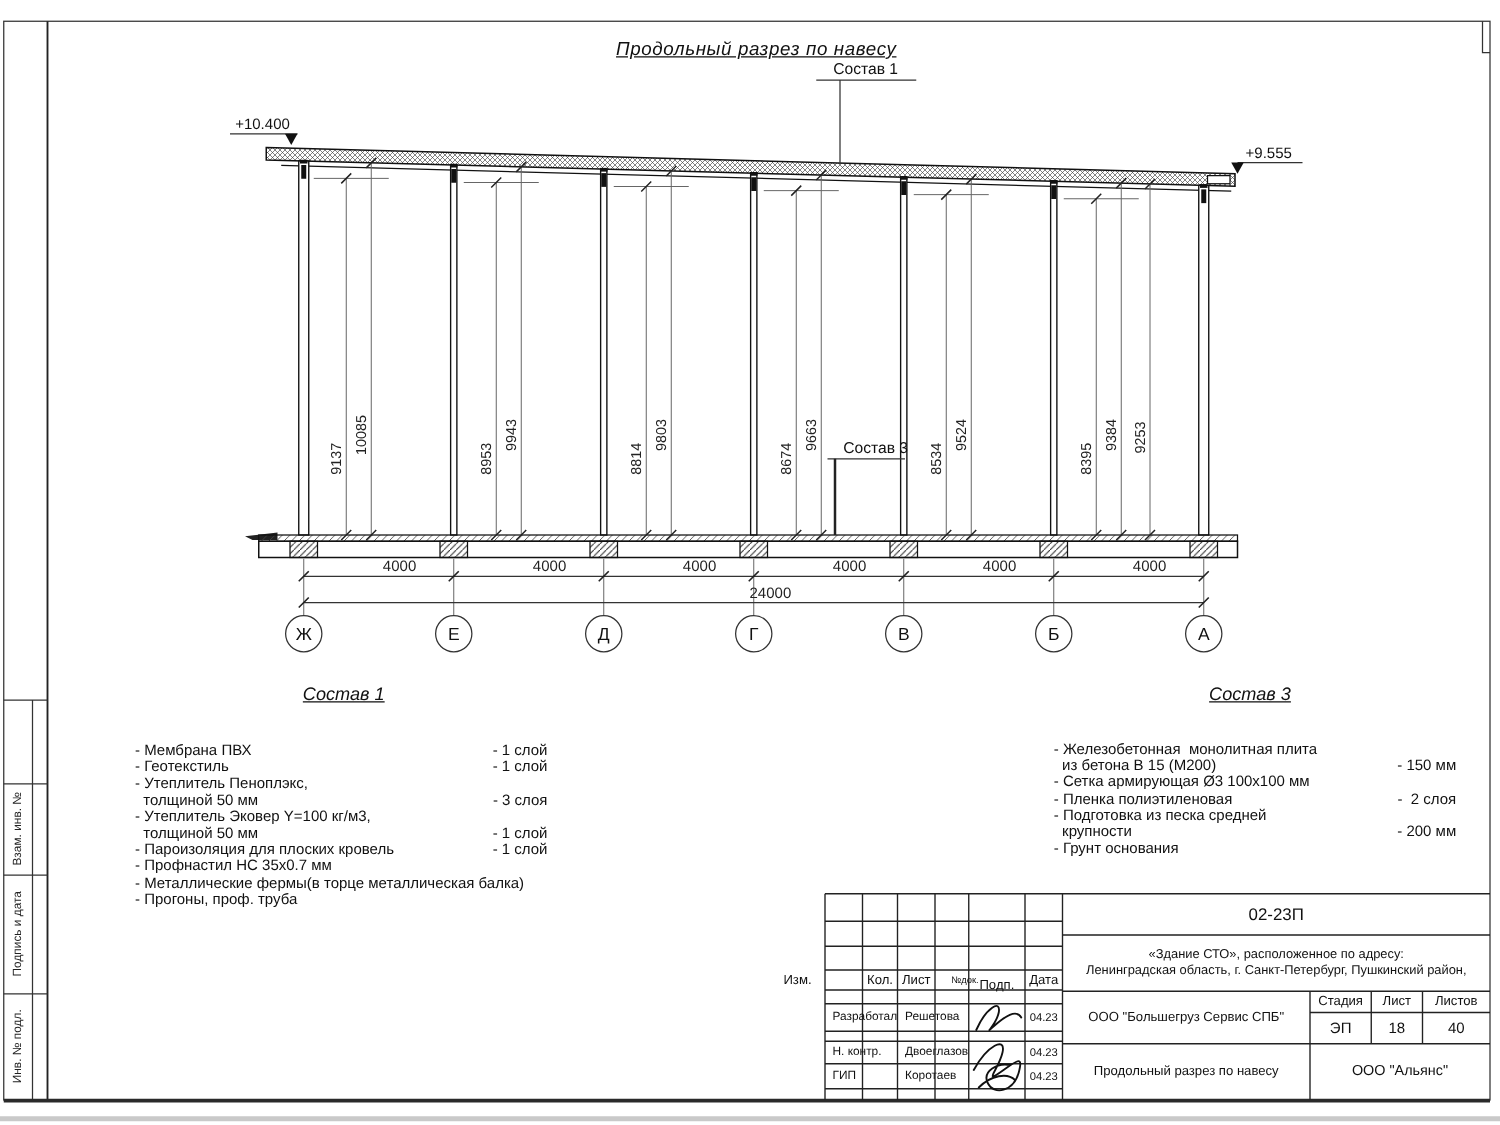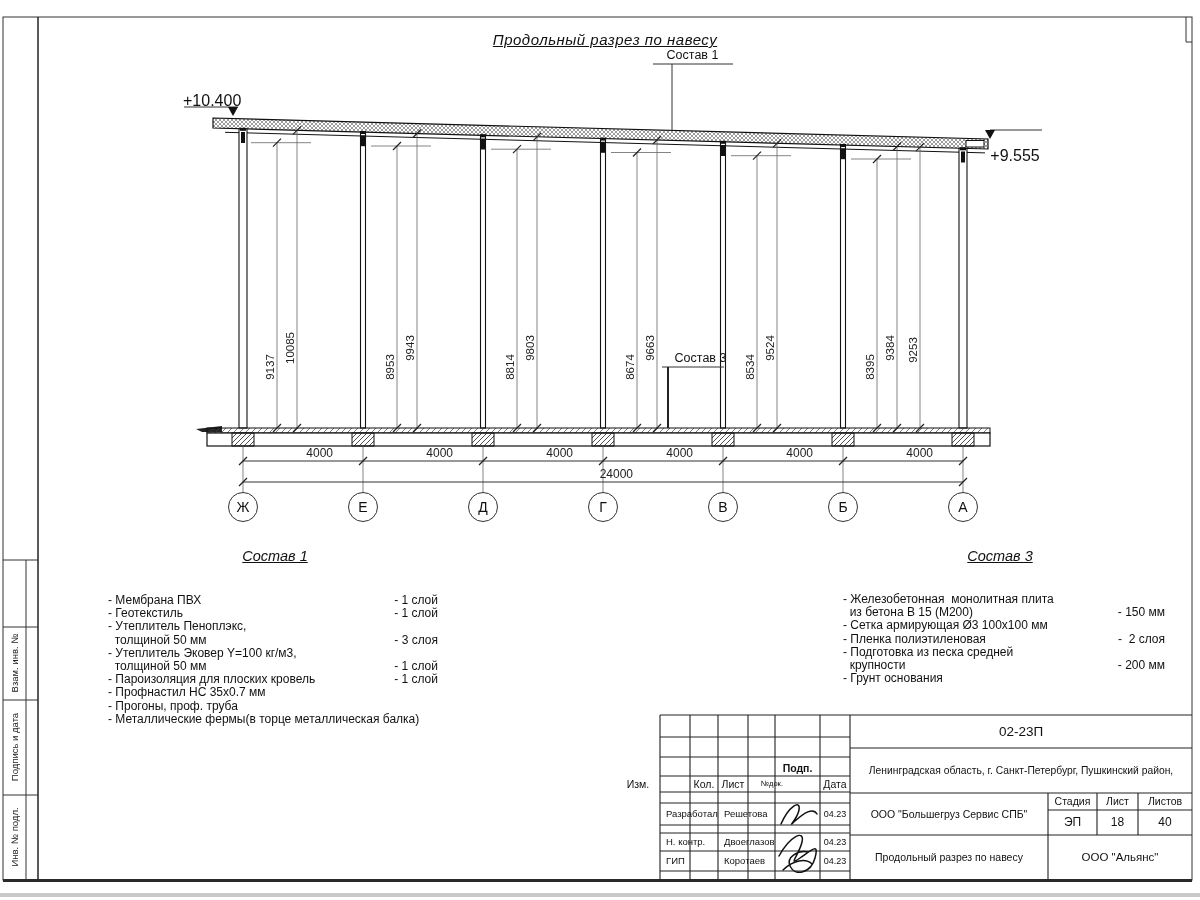--- a/index.html
+++ b/index.html
@@ -8,21 +8,21 @@
     font-family:"Liberation Sans", sans-serif;color:#111;overflow:hidden;
   }
   .abs{position:absolute;border-radius:29px;}
   .t{position:absolute;white-space:pre;}
   .center{text-align:center;}
   .drawing-title{
     font-size:15px;font-style:italic;text-decoration:underline;
     letter-spacing:0.5px;
   }
   .callout-label{font-size:12.5px;}
-  .elev{font-size:16px;}
+  .elev{font-size:12px;}
   .vdim{
     position:absolute;width:60px;height:14px;line-height:14px;
     text-align:center;font-size:11.5px;color:#222;
     transform:rotate(-90deg);transform-origin:center;
   }
   .hdim{
     position:absolute;width:60px;height:13px;line-height:13px;
     text-align:right;font-size:12px;color:#222;
   }
   .grid-circle{
@@ -156,21 +156,21 @@
       <path d="M783 870 C793 860, 806 858, 812 864"></path>
     </g>
   </svg>
 
   <div class="t drawing-title center" style="left:480px;top:31px;width:250px;">Продольный разрез по навесу</div>
 
   <div class="t callout-label center" style="left:650px;top:48px;width:85px;">Состав 1</div>
   <div class="t callout-label center" style="left:658px;top:351px;width:85px;">Состав 3</div>
 
   <div class="t elev center" style="left:183px;top:92px;width:54px;">+10.400</div>
-  <div class="t elev center" style="left:990px;top:115px;width:50px;margin-top:32px;">+9.555</div>
+  <div class="t elev center" style="left:990px;top:115px;width:50px;">+9.555</div>
 
   <div class="vdim" style="left:240px;top:360px;">9137</div>
   <div class="vdim" style="left:260px;top:341px;">10085</div>
   <div class="vdim" style="left:360px;top:360px;">8953</div>
   <div class="vdim" style="left:380px;top:341px;">9943</div>
   <div class="vdim" style="left:480px;top:360px;">8814</div>
   <div class="vdim" style="left:500px;top:341px;">9803</div>
   <div class="vdim" style="left:600px;top:360px;">8674</div>
   <div class="vdim" style="left:620px;top:341px;">9663</div>
   <div class="vdim" style="left:720px;top:360px;">8534</div>
@@ -198,46 +198,47 @@
   <div class="sostav-heading" style="left:210px;top:548px;width:130px;">Состав 1</div>
   <div class="sostav-list" style="left:108px;top:594px;width:330px;">
     <div class="sostav-row"><span>- Мембрана ПВХ</span><span>- 1 слой</span></div>
     <div class="sostav-row"><span>- Геотекстиль</span><span>- 1 слой</span></div>
     <div class="sostav-row"><span>- Утеплитель Пеноплэкс,</span><span></span></div>
     <div class="sostav-row"><span>  толщиной 50 мм</span><span> - 3 слоя</span></div>
     <div class="sostav-row"><span>- Утеплитель Эковер Y=100 кг/м3,</span><span></span></div>
     <div class="sostav-row"><span>  толщиной 50 мм</span><span> - 1 слой</span></div>
     <div class="sostav-row"><span>- Пароизоляция для плоских кровель</span><span>- 1 слой</span></div>
     <div class="sostav-row"><span>- Профнастил НС 35х0.7 мм</span><span></span></div>
+    <div class="sostav-row"><span>- Металлические фермы(в торце металлическая балка)</span><span></span></div>
     <div class="sostav-row"><span>- Прогоны, проф. труба</span><span></span></div>
-    <div class="sostav-row"><span>- Металлические фермы(в торце металлическая балка)</span><span></span></div>
   </div>
 
   <div class="sostav-heading" style="left:935px;top:548px;width:130px;">Состав 3</div>
   <div class="sostav-list" style="left:843px;top:593px;width:322px;">
     <div class="sostav-row"><span>- Железобетонная  монолитная плита</span><span></span></div>
     <div class="sostav-row"><span>  из бетона В 15 (М200)</span><span>- 150 мм</span></div>
     <div class="sostav-row"><span>- Сетка армирующая Ø3 100х100 мм</span><span></span></div>
     <div class="sostav-row"><span>- Пленка полиэтиленовая</span><span>-  2 слоя</span></div>
     <div class="sostav-row"><span>- Подготовка из песка средней</span><span></span></div>
     <div class="sostav-row"><span>  крупности</span><span>- 200 мм</span></div>
     <div class="sostav-row"><span>- Грунт основания</span><span></span></div>
   </div>
 
   <div class="tb tb-c" style="left:850px;top:715px;width:342px;height:33px;line-height:33px;font-size:13.5px;">02-23П</div>
 
   <div class="tb" style="left:852px;top:749px;width:338px;height:42px;display:flex;flex-direction:column;justify-content:center;text-align:center;font-size:10.3px;line-height:13px;">
+    <div>«Здание СТО», расположенное по адресу:</div>
     <div>Ленинградская область, г. Санкт-Петербург, Пушкинский район,</div>
   </div>
 
   <div class="tb tb-c" style="left:623px;top:776px;width:30px;height:16px;line-height:16px;font-size:10.5px;">Изм.</div>
   <div class="tb tb-c" style="left:690px;top:776px;width:28px;height:16px;line-height:16px;font-size:10.5px;">Кол.</div>
   <div class="tb tb-c" style="left:718px;top:776px;width:30px;height:16px;line-height:16px;font-size:10.5px;">Лист</div>
   <div class="tb tb-c" style="left:748px;top:776px;width:48px;height:16px;line-height:16px;font-size:7.5px;">№док.</div>
-  <div class="tb tb-c" style="left:775px;top:760px;width:45px;height:28px;line-height:16px;font-size:10.5px;font-weight:bold;">Подп.</div>
+  <div class="tb tb-c" style="left:775px;top:780px;width:45px;height:28px;line-height:16px;font-size:10.5px;">Подп.</div>
   <div class="tb tb-c" style="left:820px;top:776px;width:30px;height:16px;line-height:16px;font-size:10.5px;">Дата</div>
 
   <div class="tb tb-l" style="left:662px;top:803px;width:56px;height:22px;line-height:22px;font-size:9.5px;">Разработал</div>
   <div class="tb tb-l" style="left:720px;top:803px;width:55px;height:22px;line-height:22px;font-size:9.5px;">Решетова</div>
   <div class="tb tb-c" style="left:820px;top:803px;width:30px;height:22px;line-height:22px;font-size:9px;">04.23</div>
 
   <div class="tb tb-l" style="left:662px;top:833px;width:56px;height:18px;line-height:18px;font-size:9.5px;">Н. контр.</div>
   <div class="tb tb-l" style="left:720px;top:833px;width:55px;height:16px;line-height:18px;font-size:9.5px;">Двоеглазов</div>
   <div class="tb tb-c" style="left:820px;top:833px;width:30px;height:18px;line-height:18px;font-size:9px;">04.23</div>
 

